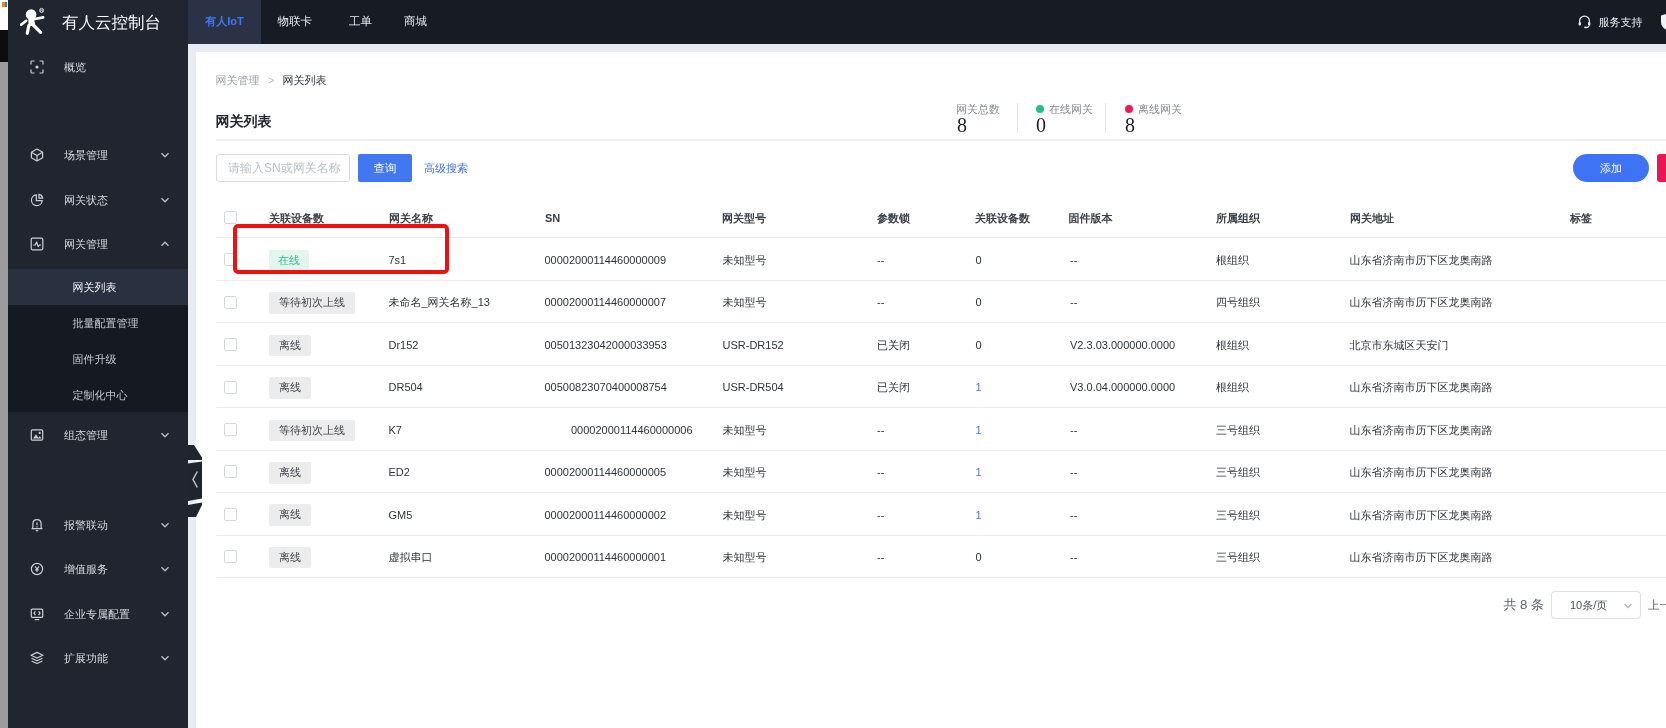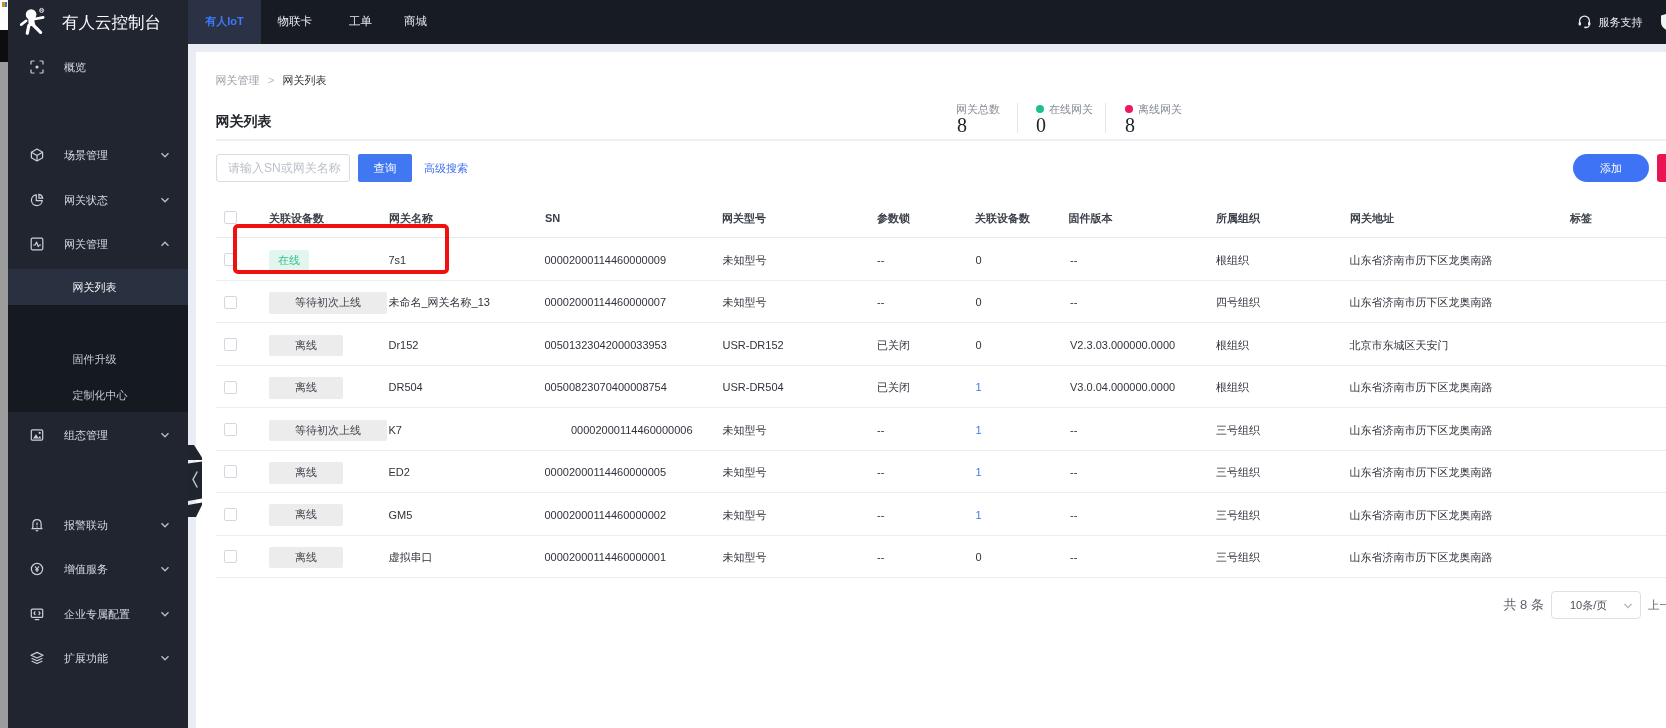--- a/index.html
+++ b/index.html
@@ -55,21 +55,21 @@
 #pinkbtn { position:absolute; left:1657px; top:154px; width:20px; height:28px; background:#ec1454; border-radius:3px 0 0 3px; }
 
 .th { position:absolute; top:217.6px; transform:translateY(-50%); font-size:11px; font-weight:700; color:#3c414a; white-space:nowrap; }
 #thb { position:absolute; left:216px; top:237px; width:1450px; height:1px; background:#e6e9ee; }
 .rb { position:absolute; left:216px; width:1450px; height:1px; background:#ebedf2; }
 .ck { position:absolute; left:224px; width:13px; height:13px; border:1px solid #d4d8de; border-radius:2px; background:#fff; }
 .cell { position:absolute; transform:translateY(-50%); font-size:11px; color:#2f333b; white-space:nowrap; }
 .blue { color:#4277f2; }
 .tag { position:absolute; left:269px; height:21.5px; line-height:21.5px; font-size:11px; border-radius:2px; }
 .tg { background:#e2f6ed; color:#35bf92; padding:0 9px; }
-.tw { background:#ececec; color:#43474f; padding:0 26px; }
+.tw { background:#ececec; color:#43474f; padding:0 10px; }
 
 #redbox { position:absolute; left:232.8px; top:224px; width:216.7px; height:49.5px; border:4px solid #ef1010; border-radius:5px; z-index:30; }
 
 #total { left:1503.5px; top:605px; font-size:13px; color:#5c616b; }
 #psel { position:absolute; left:1551px; top:591px; width:90px; height:28px; border:1px solid #dde0e6; border-radius:4px; }
 #psel span { position:absolute; left:18px; top:50%; transform:translateY(-50%); font-size:11px; color:#4a4f58; }
 #psel svg { position:absolute; right:7px; top:9px; }
 #prev { left:1648px; top:605px; font-size:11.5px; color:#62666e; }
 </style></head>
 <body>
@@ -117,20 +117,23 @@
 <svg id="tshield" width="16" height="18" viewBox="0 0 16 18">
       <path d="M8 0 L0 2.5 V9 c0 4.5 3.2 7.5 8 9 c4.8-1.5 8-4.5 8-9 V2.5 Z" fill="#f2f3f5"></path>
       <circle cx="8" cy="7" r="2.1" fill="#171b24"></circle>
       <path d="M8 8.4 l1.8 5 h-3.6 z" fill="#171b24"></path>
     </svg>
 
 <div id="sidebar">
 <div class="smenu"></div>
 <div class="smi sel" style="top:224.6px;height:36px">
         <span>网关列表</span>
+      </div>
+<div class="smi" style="top:260.8px;height:36px">
+        <span>批量配置管理</span>
       </div>
 <div class="smi" style="top:296.7px;height:36px">
         <span>固件升级</span>
       </div>
 <div class="smi" style="top:332.6px;height:36px">
         <span>定制化中心</span>
       </div>
 <div class="mi" style="top:22.6px">
         <span class="ic"><svg width="14" height="14" viewBox="0 0 14 14">
             <g fill="none" stroke="#ccd0d8" stroke-width="1.2">

